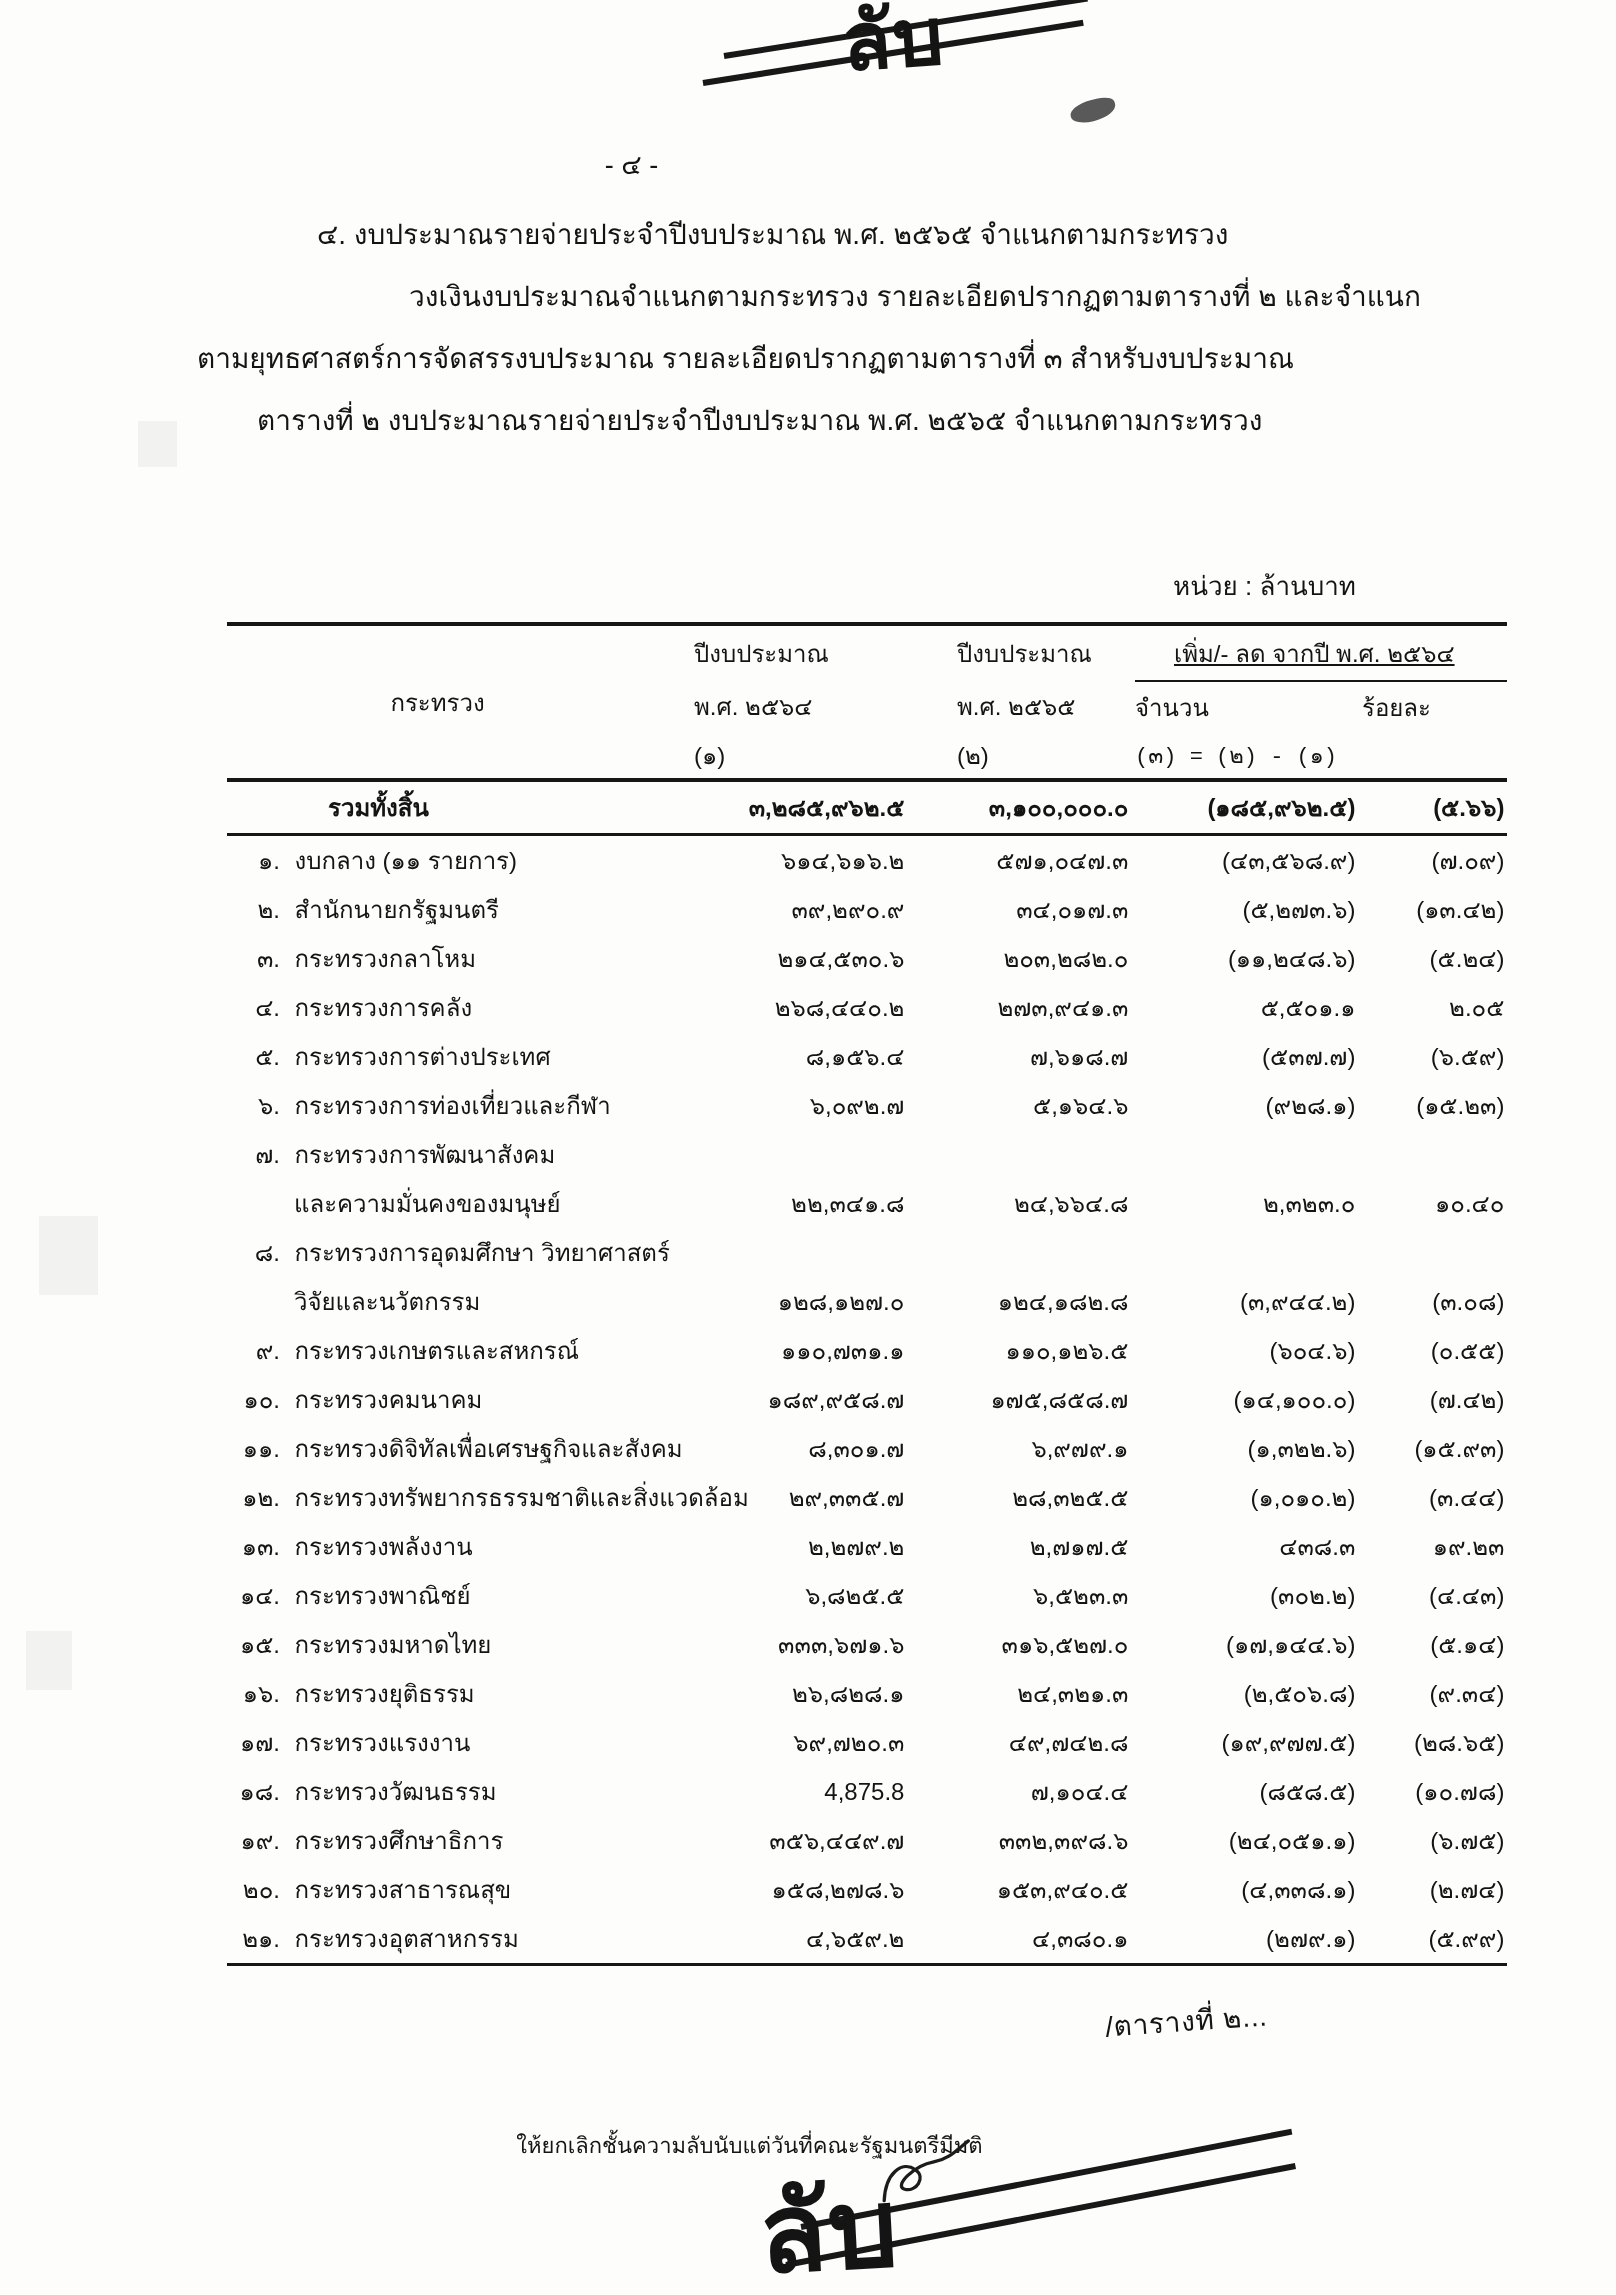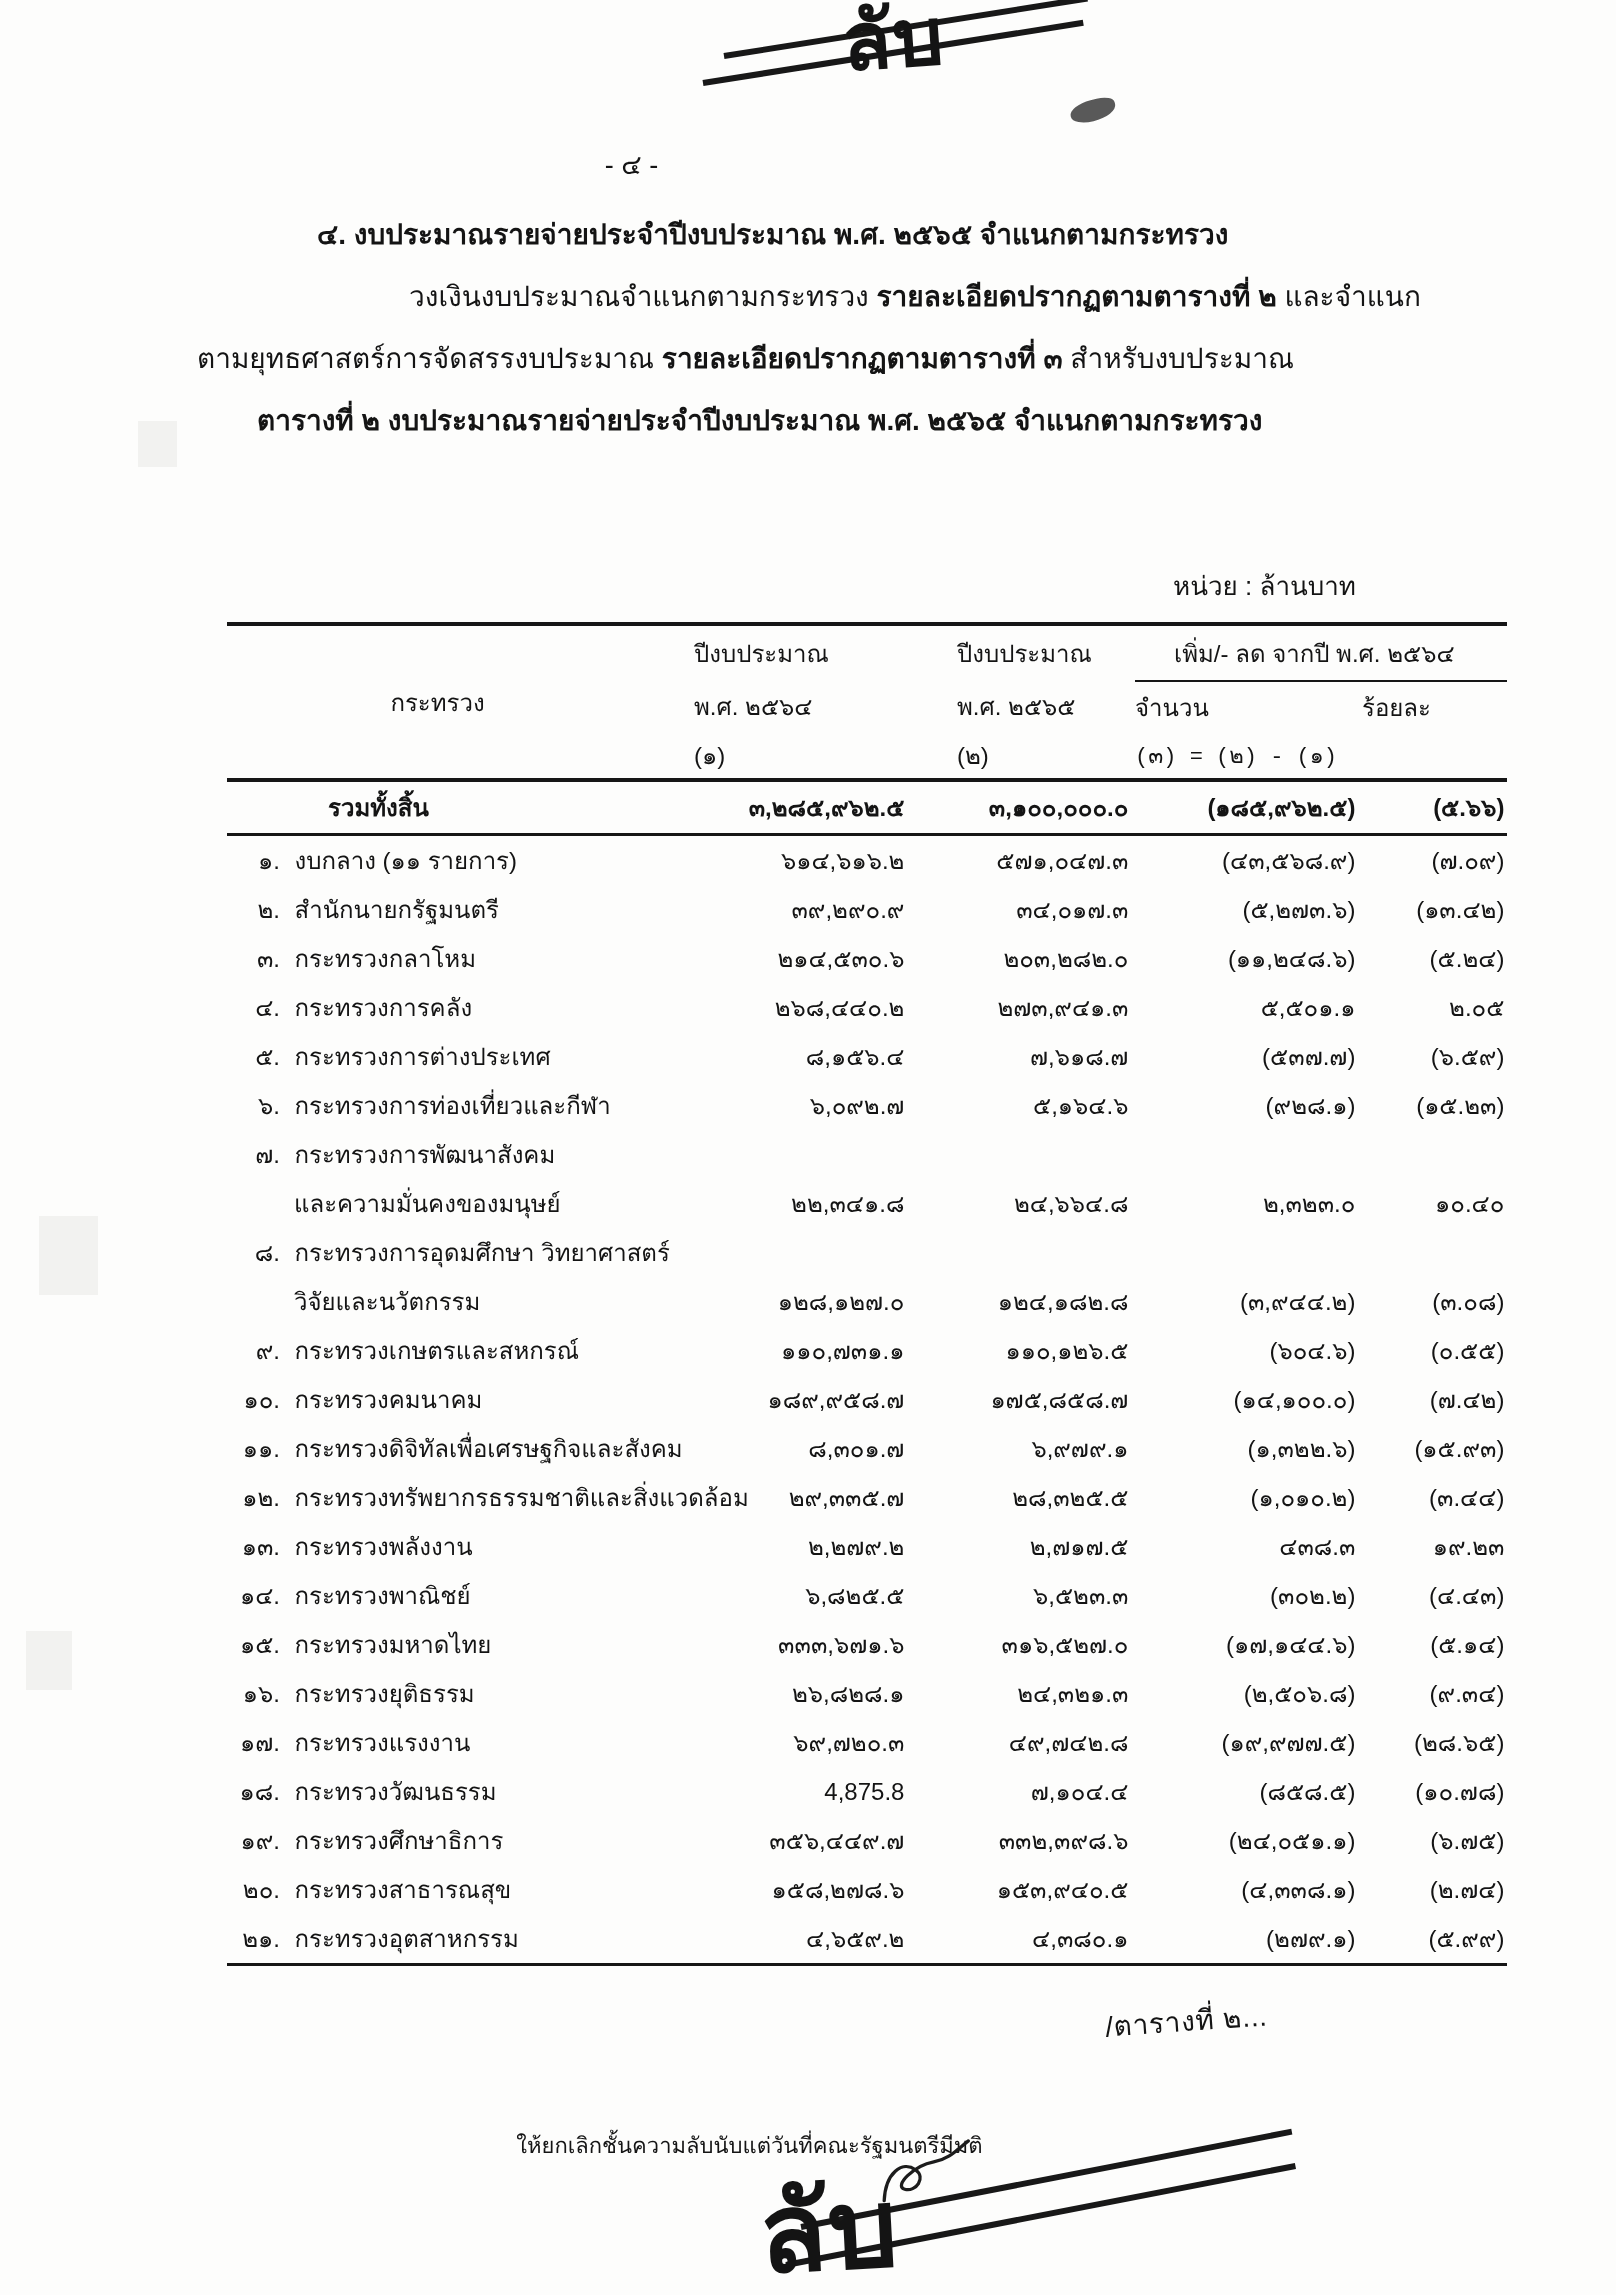--- a/index.html
+++ b/index.html
@@ -35,40 +35,40 @@
 
   .page-num { position:absolute; left:559px; top:143px; width:145px; text-align:center; font-size:27px; }
 
   
   .intro { position:absolute; left:197px; top:204px; width:1262px; font-size:28px; line-height:62px; }
   .tline { white-space:nowrap; }
   .ind-0 { text-indent:0; }
   .ind-1 { text-indent:120px; }
   .ind-2 { text-indent:212px; }
   .ind-3 { text-indent:60px; }
-  .b { font-weight:bold;margin-top:32px; }
+  .b { font-weight:normal;margin-top:32px; }
 
   .unit {
     position:absolute; left:227px; top:565px; width:1279px; box-sizing:border-box;
     text-align:right; padding-right:150px; font-size:26px;
   }
 
   
   table.budget {
     position:absolute; left:227px; top:622px; width:1279px;
     border-collapse:collapse; table-layout:fixed; font-size:24px;
     border-top:4px solid #161616; border-bottom:3.3px solid #161616;
   }
   table.budget td { padding:0; }
   .hc { text-align:left; font-weight:normal; vertical-align:middle; }
   thead tr:nth-child(1) td { height:54px; }
   thead tr:nth-child(2) td { height:50px; }
   thead tr:nth-child(3) td { height:46px; }
   .h-year { padding-left:46px !important; }
-  .h-group { border-bottom:2.6px solid #161616; padding-left:39px !important; }
+  .h-group { border-bottom:2.6px solid #161616; padding-left:39px !important;text-decoration:underline; }
   .h-formula { font-size:22px;font-family:Liberation Mono, monospace; }
   .h-last td, .h-ministry { border-bottom:4px solid #161616; }
   .h-ministry { text-align:center; vertical-align:middle; }
 
   tr.total-row td { height:51px; border-bottom:3.3px solid #161616; font-weight:bold; vertical-align:middle; }
   tr.total-row .t-label { text-align:center; padding-right:118px; }
 
   tbody tr.data-row td { line-height:49px; vertical-align:bottom; }
   tbody tr.data-row:first-of-type td { padding-top:6.6px; }
   .c-val  { text-align:right; padding-right:6.6px !important; }

